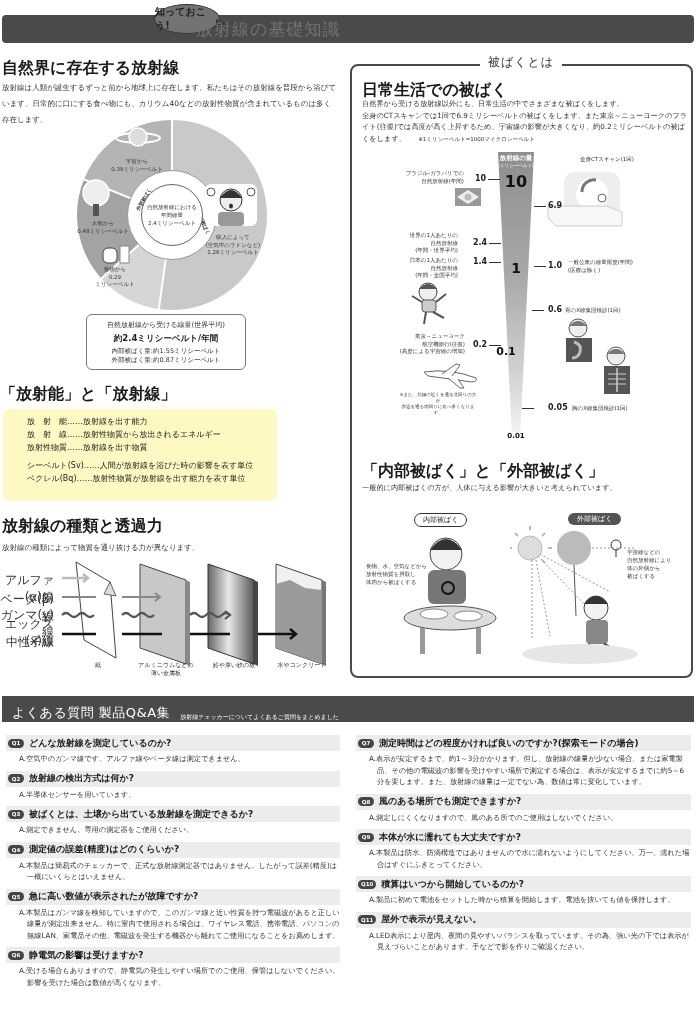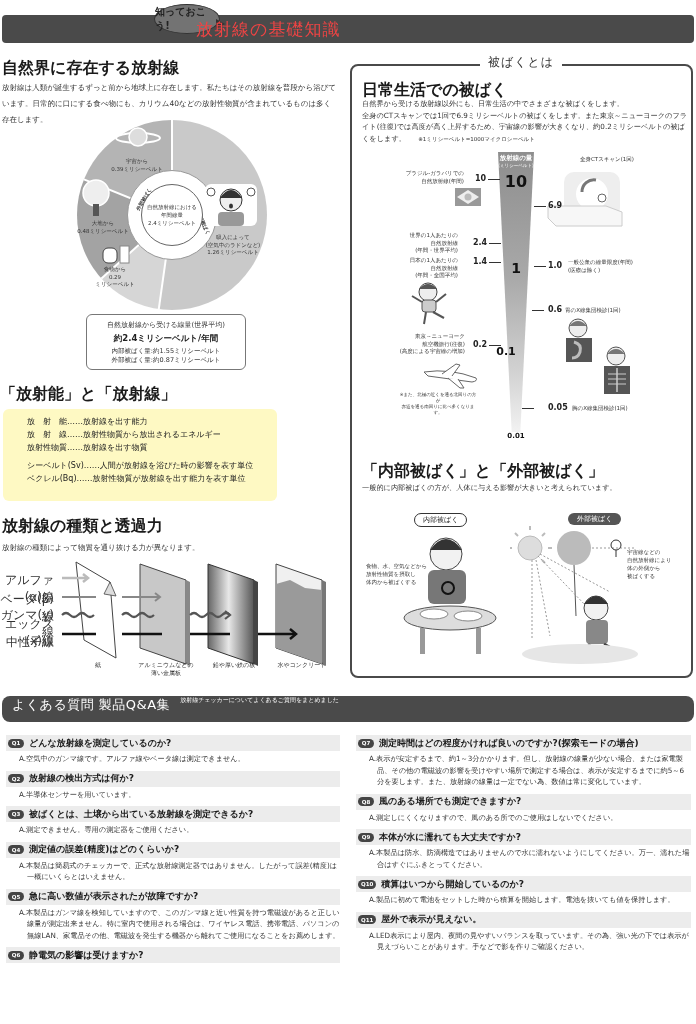--- a/index.html
+++ b/index.html
@@ -15,21 +15,21 @@
     position: absolute; left: 122px; top: 4px; width: 66px; height: 30px;
     background: #737373; border: 1.5px solid #333; border-radius: 50%;
     font-size: 10px; font-weight: bold; color: #222;
     display: flex; align-items: center; justify-content: center; z-index: 2; margin-left: 32px;
   }
   .banner-bubble::after {
     content: ""; position: absolute; right: -6px; bottom: 4px;
     border-left: 9px solid #333; border-top: 5px solid transparent; border-bottom: 5px solid transparent;
   }
   .banner-title {
-    position: absolute; left: 196px; top: 18px; font-size: 17px; color: #ef4444; letter-spacing: 1px; z-index: 2;
+    position: absolute; left: 196px; top: 18px; font-size: 17px; color: #737373; letter-spacing: 1px; z-index: 2;
   }
 
   
   .h-large { font-size: 16px; font-weight: bold; color: #1a1a1a; }
   .body-small { font-size: 7.5px; line-height: 16px; color: #333; }
 
   .nat-title { position: absolute; left: 2px; top: 58px; }
   .nat-text { position: absolute; left: 2px; top: 80px; width: 335px; }
 
   .pie-wrap { position: absolute; left: 77px; top: 120px; width: 190px; height: 190px; }
@@ -108,22 +108,22 @@
   }
   .pill-out {
     position: absolute; left: 568px; top: 513px; padding: 1px 9px; border-radius: 10px;
     font-size: 7px; background: #555; color: #fff;
   }
   .illu-desc { position: absolute; font-size: 5.5px; line-height: 8px; color: #333; }
 
   
   .qa-banner {
     position: absolute; left: 2px; top: 696px; width: 692px; height: 26px;
-    background: #4a4a4a; border-radius: 8px; color: #fff;
-    display: flex; align-items: flex-start; padding-left: 10px;
+    background: #4a4a4a; border-radius: 0; color: #fff;
+    display: flex; align-items: flex-end; padding-left: 10px;
   }
   .qa-banner .t { font-size: 13px; letter-spacing: .5px; }
   .qa-banner .s { font-size: 6px; margin-left: 10px; }
 
   .qa-col { position: absolute; top: 732px; }
   .qa-col.left { left: 6px; width: 334px; }
   .qa-col.right { left: 356px; width: 335px; }
   .q-row {
     background: #ececec; height: 16px; display: flex; align-items: center; padding-left: 2px; margin-top: 3px;
   }
@@ -503,20 +503,21 @@
   <div class="q-row">
       <span class="q-badge">Q5</span>
       <span class="q-text">急に高い数値が表示されたが故障ですか?</span>
     </div>
   <div class="a-text">A.本製品はガンマ線を検知していますので、このガンマ線と近い性質を持つ電磁波があると正しい線量が測定出来ません。特に室内で使用される場合は、ワイヤレス電話、携帯電話、パソコンの無線LAN、家電品その他、電磁波を発生する機器から離れてご使用になることをお薦めします。</div>
 
   <div class="q-row">
       <span class="q-badge">Q6</span>
       <span class="q-text">静電気の影響は受けますか?</span>
     </div>
+  <div class="a-text">A.受ける場合もありますので、静電気の発生しやすい場所でのご使用、保管はしないでください。影響を受けた場合は数値が高くなります。</div>
 </div>
 
 <div class="qa-col right">
   <div class="q-row">
       <span class="q-badge">Q7</span>
       <span class="q-text">測定時間はどの程度かければ良いのですか?(探索モードの場合)</span>
     </div>
   <div class="a-text">A.表示が安定するまで、約1～3分かかります。但し、放射線の線量が少ない場合、または家電製品、その他の電磁波の影響を受けやすい場所で測定する場合は、表示が安定するまでに約5～6分を要します。また、放射線の線量は一定でない為、数値は常に変化しています。</div>
 
   <div class="q-row">

